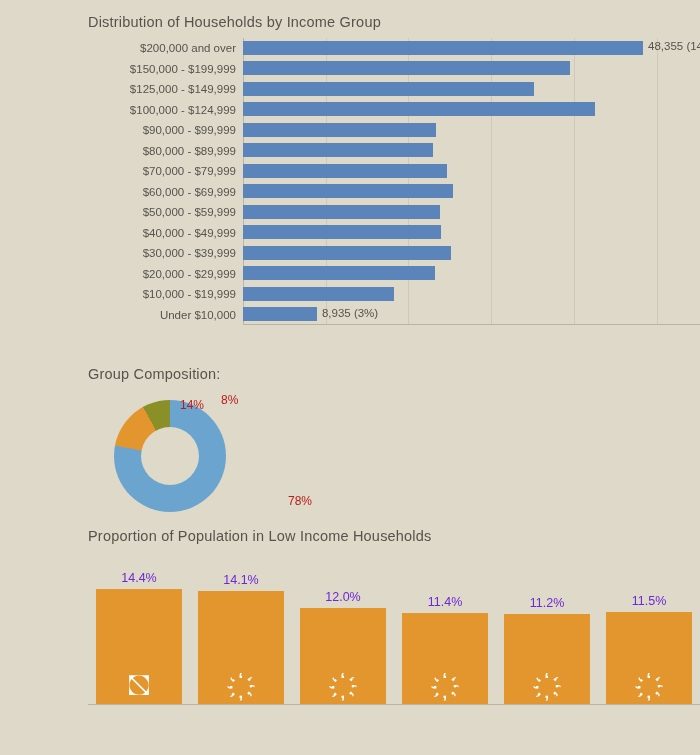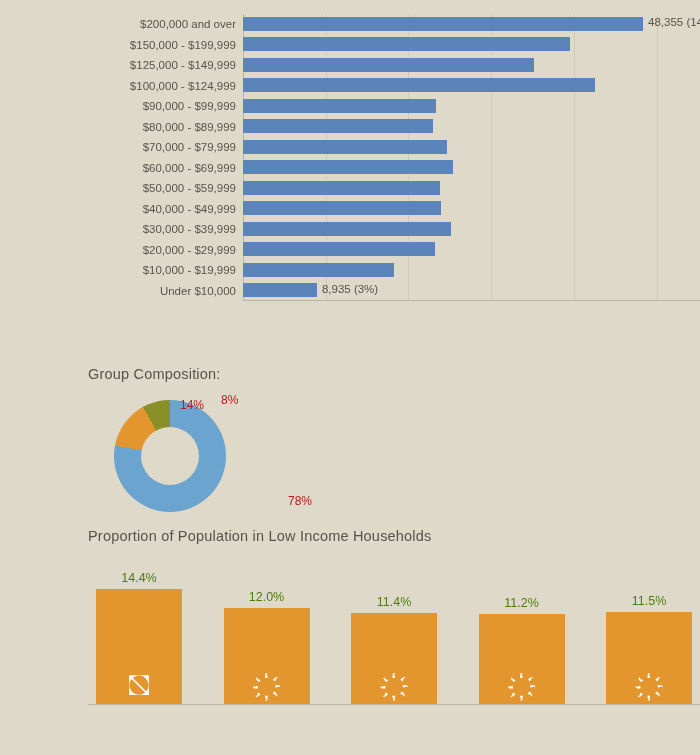--- a/index.html
+++ b/index.html
@@ -181,21 +181,21 @@
     width: 86px;
     position: relative;
     display: flex;
     flex-direction: column;
     align-items: center;
     justify-content: flex-end;
     height: 100%;
   }
   .col-val {
     font-size: 12.5px;
-    color: #4d7c0f;
+    color: #6d28d9;
     margin-bottom: 4px;
   }
   .col-bar {
     width: 86px;
     background: #e4962e;
     position: relative;
     display: flex;
     align-items: flex-end;
     justify-content: center;
   }
@@ -233,20 +233,21 @@
     left: 0; top: 0; right: 0; height: 152px;
     background: #ded9c8;
   }
 </style>
 </head>
 <body>
 
 <div class="left-rail"></div>
 
 <div class="panel" id="sec-bars">
+  <div class="sec-title">Distribution of Households by Income Group</div>
   <div class="barchart" id="barchart">
     <div class="gridlines" id="gridlines">
         <div class="gridline" style="left: 82.7273px; background: rgb(207, 202, 184);"></div>
         <div class="gridline" style="left: 165.455px; background: rgb(207, 202, 184);"></div>
         <div class="gridline" style="left: 248.182px; background: rgb(207, 202, 184);"></div>
         <div class="gridline" style="left: 330.909px; background: rgb(207, 202, 184);"></div>
         <div class="gridline" style="left: 413.636px; background: rgb(207, 202, 184);"></div>
       </div>
     <div class="axis-left"></div>
     <div id="bar-rows">
@@ -358,20 +359,26 @@
   <div class="colchart">
     <div class="plot-bg"></div>
     <div class="col-plot" id="col-plot">
         <div class="col-cell">
           <div class="col-val">14.4%</div>
           <div class="col-bar" style="height: 115.2px; background: rgb(228, 150, 46);">
             <div class="col-glyph">⛞</div>
           </div>
         </div>
         <div class="col-cell">
+          <div class="col-val">14.1%</div>
+          <div class="col-bar" style="height: 112.8px; background: rgb(228, 150, 46);">
+            <div class="col-glyph">҉</div>
+          </div>
+        </div>
+        <div class="col-cell">
           <div class="col-val">12.0%</div>
           <div class="col-bar" style="height: 96px; background: rgb(228, 150, 46);">
             <div class="col-glyph">҉</div>
           </div>
         </div>
         <div class="col-cell">
           <div class="col-val">11.4%</div>
           <div class="col-bar" style="height: 91.2px; background: rgb(228, 150, 46);">
             <div class="col-glyph">҉</div>
           </div>

